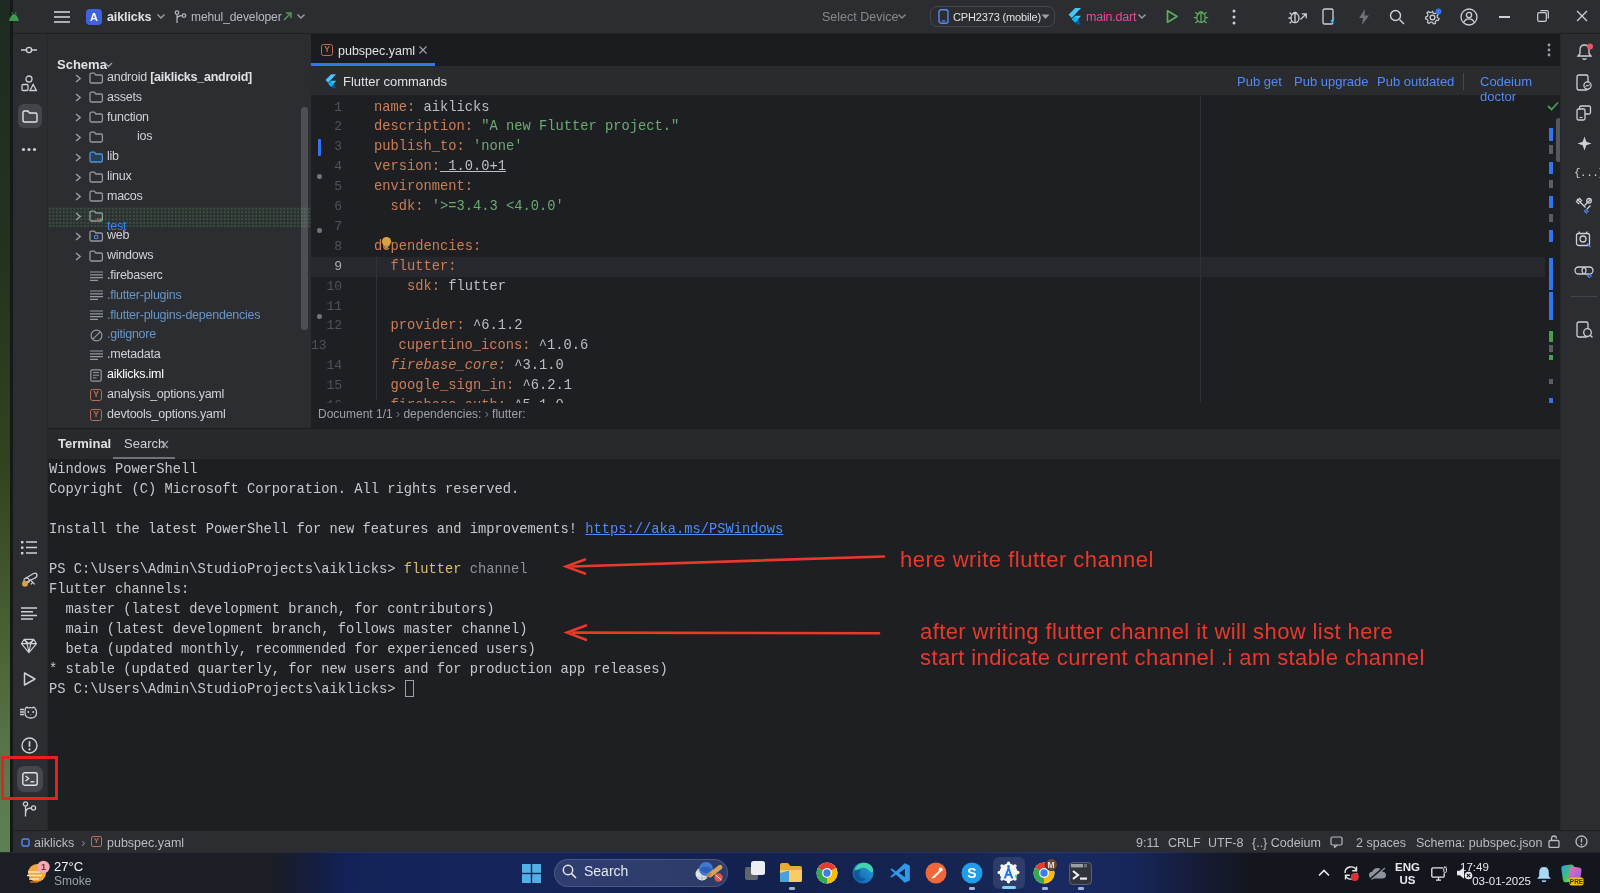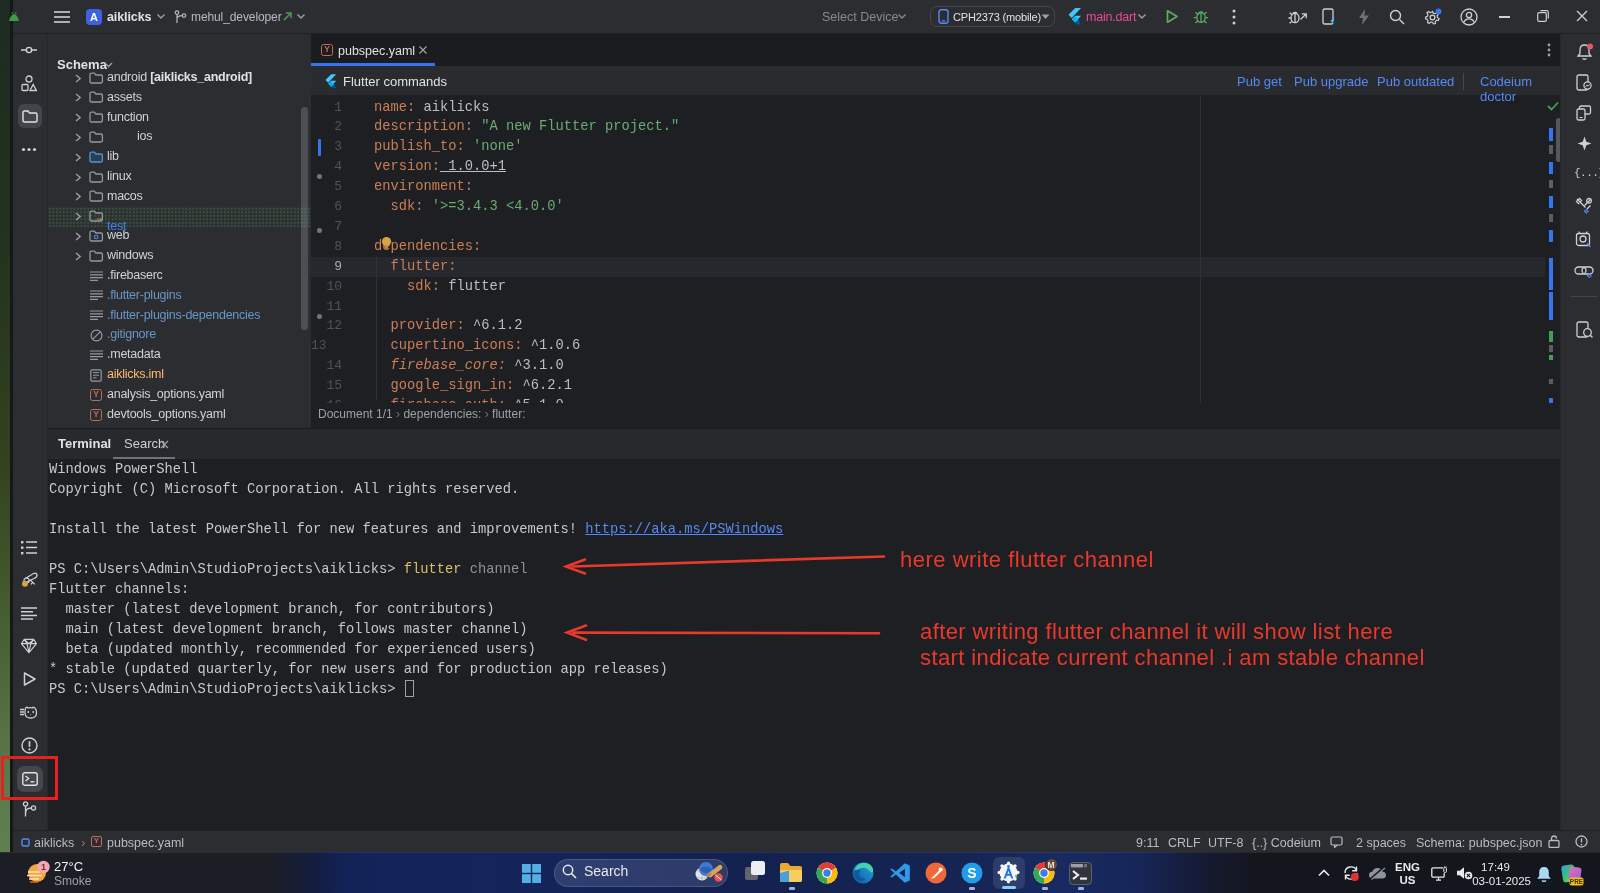--- a/index.html
+++ b/index.html
@@ -351,21 +351,21 @@
 <svg class="abs" style="left:42px;top:315.7px;" width="13" height="11" viewBox="0 0 13 11">
       <g stroke="#9499a1" stroke-width="1.2">
         <path d="M0 1 H13 M0 3.8 H13 M0 6.6 H13 M0 9.4 H8"></path>
       </g>
     </svg>
 <div class="abs" style="left:59px;top:313.2px;font-size:12.5px;letter-spacing:-0.25px;color:#cfd2d6;white-space:nowrap;">.metadata</div>
 <svg class="abs" style="left:42px;top:334.5px;" width="12" height="13" viewBox="0 0 12 13">
       <rect x="0.8" y="0.8" width="10.4" height="11.4" rx="1.4" fill="none" stroke="#9499a1" stroke-width="1.2"></rect>
       <path d="M3 3.6 H9 M3 6.2 H9 M3 8.8 H6.5" stroke="#9499a1" stroke-width="1"></path>
     </svg>
-<div class="abs" style="left:59px;top:333.0px;font-size:12.5px;letter-spacing:-0.25px;color:#fdba74;white-space:nowrap;">aiklicks.iml</div>
+<div class="abs" style="left:59px;top:333.0px;font-size:12.5px;letter-spacing:-0.25px;color:#ffffff;white-space:nowrap;">aiklicks.iml</div>
 <div class="abs" style="left:42px;top:354.8px;width:12px;height:12px;border:1.3px solid #bc6e56;border-radius:2.5px;color:#bc6e56;font-size:8.5px;font-weight:bold;text-align:center;line-height:9.5px;">Y</div>
 <div class="abs" style="left:59px;top:352.8px;font-size:12.5px;letter-spacing:-0.25px;color:#cfd2d6;white-space:nowrap;">analysis_options.yaml</div>
 <div class="abs" style="left:42px;top:374.6px;width:12px;height:12px;border:1.3px solid #bc6e56;border-radius:2.5px;color:#bc6e56;font-size:8.5px;font-weight:bold;text-align:center;line-height:9.5px;">Y</div>
 <div class="abs" style="left:59px;top:372.6px;font-size:12.5px;letter-spacing:-0.25px;color:#cfd2d6;white-space:nowrap;">devtools_options.yaml</div>
 <div class="abs" style="left:253px;top:73px;width:7px;height:223px;border-radius:4px;background:rgba(166,170,180,0.28);"></div>
 </div>
 
 <div class="abs" style="left:311px;top:34px;width:1249px;height:394px;background:#1e1f22;overflow:hidden;">
 <div class="abs" style="left:0;top:0;width:1249px;height:32px;background:#1b1c1f;"></div>
 <div class="abs" style="left:0;top:28.5px;width:124px;height:3.5px;background:#3574f0;"></div>
@@ -413,21 +413,21 @@
 <div class="abs mono" style="left:0px;top:202.8px;width:31px;text-align:right;color:#4e525a;font-size:13px;">8</div>
 <div class="abs mono" style="left:63px;top:202.8px;"><span style="color:#cb7d56;">dependencies:</span></div>
 <div class="abs mono" style="left:0px;top:222.7px;width:31px;text-align:right;color:#a9abb2;font-size:13px;">9</div>
 <div class="abs mono" style="left:63px;top:222.7px;"><span style="color:#cb7d56;">  flutter:</span></div>
 <div class="abs mono" style="left:0px;top:242.6px;width:31px;text-align:right;color:#4e525a;font-size:13px;">10</div>
 <div class="abs mono" style="left:63px;top:242.6px;"><span style="color:#cb7d56;">    sdk:</span><span style="color:#bcbec4;"> flutter</span></div>
 <div class="abs mono" style="left:0px;top:262.5px;width:31px;text-align:right;color:#4e525a;font-size:13px;">11</div>
 <div class="abs mono" style="left:0px;top:282.4px;width:31px;text-align:right;color:#4e525a;font-size:13px;">12</div>
 <div class="abs mono" style="left:63px;top:282.4px;"><span style="color:#cb7d56;">  provider:</span><span style="color:#bcbec4;"> ^6.1.2</span></div>
 <div class="abs mono" style="left:0px;top:302.3px;width:31px;text-align:left;color:#4e525a;font-size:13px;">13</div>
-<div class="abs mono" style="left:63px;top:302.3px;"><span style="color:#cb7d56;">  cupertino_icons:</span><span style="color:#bcbec4;"> ^1.0.6</span></div>
+<div class="abs mono" style="left:71px;top:302.3px;"><span style="color:#cb7d56;">  cupertino_icons:</span><span style="color:#bcbec4;"> ^1.0.6</span></div>
 <div class="abs mono" style="left:0px;top:322.2px;width:31px;text-align:right;color:#4e525a;font-size:13px;">14</div>
 <div class="abs mono" style="left:63px;top:322.2px;"><span style="color:#cb7d56;font-style:italic;">  firebase_core:</span><span style="color:#bcbec4;"> ^3.1.0</span></div>
 <div class="abs mono" style="left:0px;top:342.1px;width:31px;text-align:right;color:#4e525a;font-size:13px;">15</div>
 <div class="abs mono" style="left:63px;top:342.1px;"><span style="color:#cb7d56;">  google_sign_in:</span><span style="color:#bcbec4;"> ^6.2.1</span></div>
 <div class="abs mono" style="left:0px;top:362.0px;width:31px;text-align:right;color:#4e525a;font-size:13px;">16</div>
 <div class="abs mono" style="left:63px;top:362.0px;"><span style="color:#cb7d56;">  firebase_auth:</span><span style="color:#bcbec4;"> ^5.1.0</span></div>
 <div class="abs" style="left:7px;top:105px;width:3px;height:17px;background:#3574f0;border-radius:1px;"></div>
 <div class="abs" style="left:6px;top:140px;width:4.5px;height:4.5px;border-radius:50%;background:#6f737a;"></div>
 <div class="abs" style="left:6px;top:194px;width:4.5px;height:4.5px;border-radius:50%;background:#6f737a;"></div>
 <div class="abs" style="left:6px;top:280px;width:4.5px;height:4.5px;border-radius:50%;background:#6f737a;"></div>
@@ -675,21 +675,21 @@
 <path d="M5 14.2 H10 M7.5 11.2 V14" stroke="#e8e9ec" stroke-width="1.2"></path>
 <rect x="12" y="0.8" width="4.2" height="6.4" rx="1" fill="#14161d"></rect>
       <rect x="12.8" y="1.6" width="2.6" height="4.8" rx="0.8" fill="none" stroke="#e8e9ec" stroke-width="1"></rect>
       <path d="M13.5 1.4 V0.4 M15 1.4 V0.4" stroke="#e8e9ec" stroke-width="0.9"></path>
     </svg>
 <svg class="abs" style="left:1456px;top:14px;" width="17" height="14" viewBox="0 0 17 14">
 <path d="M1 4.8 H3.8 L8 1.2 V12.8 L3.8 9.2 H1 Z" fill="#e8e9ec"></path>
 <circle cx="12.5" cy="9.5" r="3.8" fill="#e8e9ec"></circle>
       <path d="M10.8 7.8 L14.2 11.2 M14.2 7.8 L10.8 11.2" stroke="#14161d" stroke-width="1.1"></path>
     </svg>
-<div class="abs" style="left:1460px;top:9px;width:71px;text-align:center;font-size:11.5px;color:#e8e9ec;">17:49</div>
+<div class="abs" style="left:1460px;top:9px;width:71px;text-align:left;font-size:11.5px;color:#e8e9ec;">17:49</div>
 <div class="abs" style="left:1460px;top:23px;width:71px;text-align:right;font-size:11.5px;color:#e8e9ec;">03-01-2025</div>
 <svg class="abs" style="left:1536px;top:13.5px;" width="16" height="17" viewBox="0 0 16 17">
 <path d="M8 1 Q12.8 1 12.8 6.5 L12.8 10 L14.8 12.8 H1.2 L3.2 10 L3.2 6.5 Q3.2 1 8 1 Z" fill="#a8daf4"></path>
 <path d="M6 14.5 Q8 16.3 10 14.5" stroke="#a8daf4" stroke-width="1.6" fill="none"></path>
     </svg>
 <svg class="abs" style="left:1561px;top:10.5px;" width="23" height="24" viewBox="0 0 23 24">
 <defs>
         <linearGradient id="pg1" x1="0" y1="0" x2="1" y2="1">
           <stop offset="0" stop-color="#2e9fe6"></stop>
           <stop offset="0.5" stop-color="#3fc16f"></stop>

